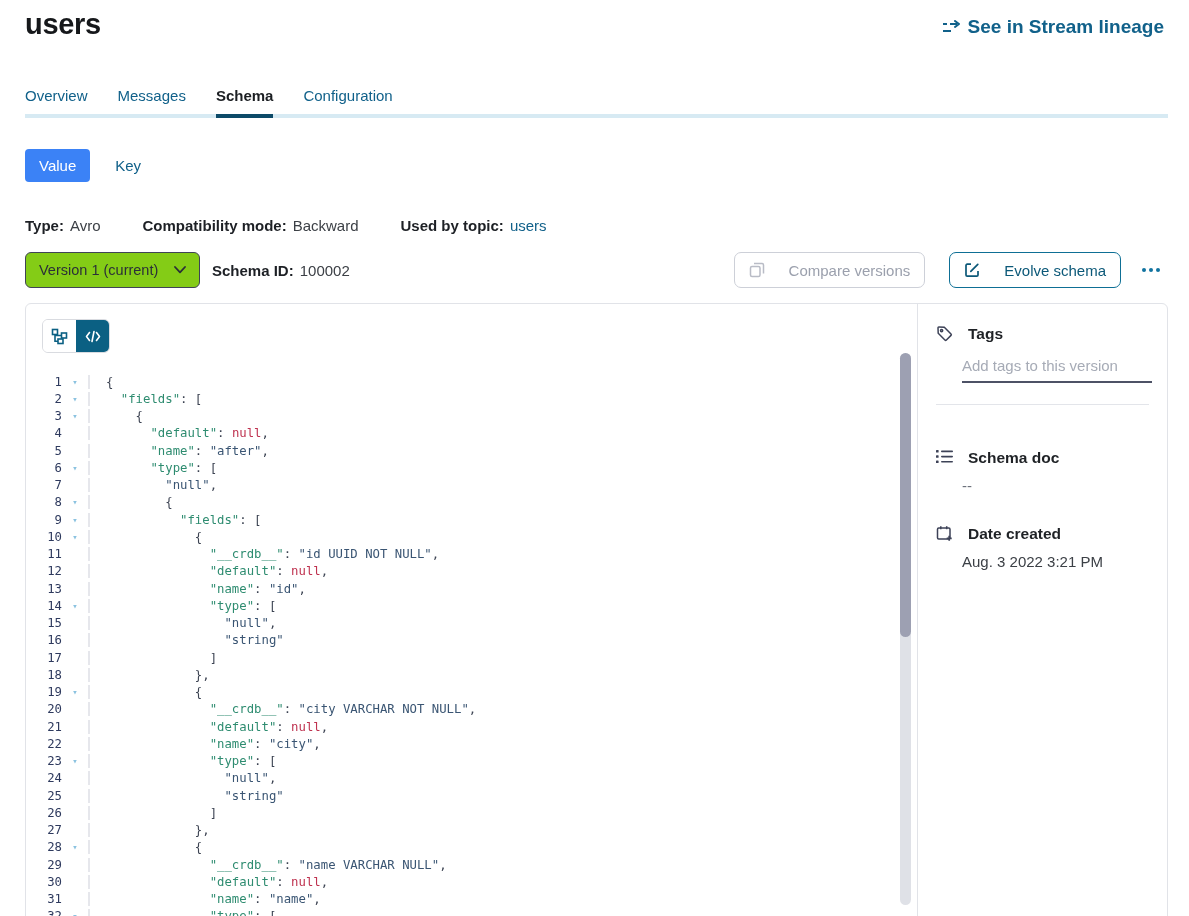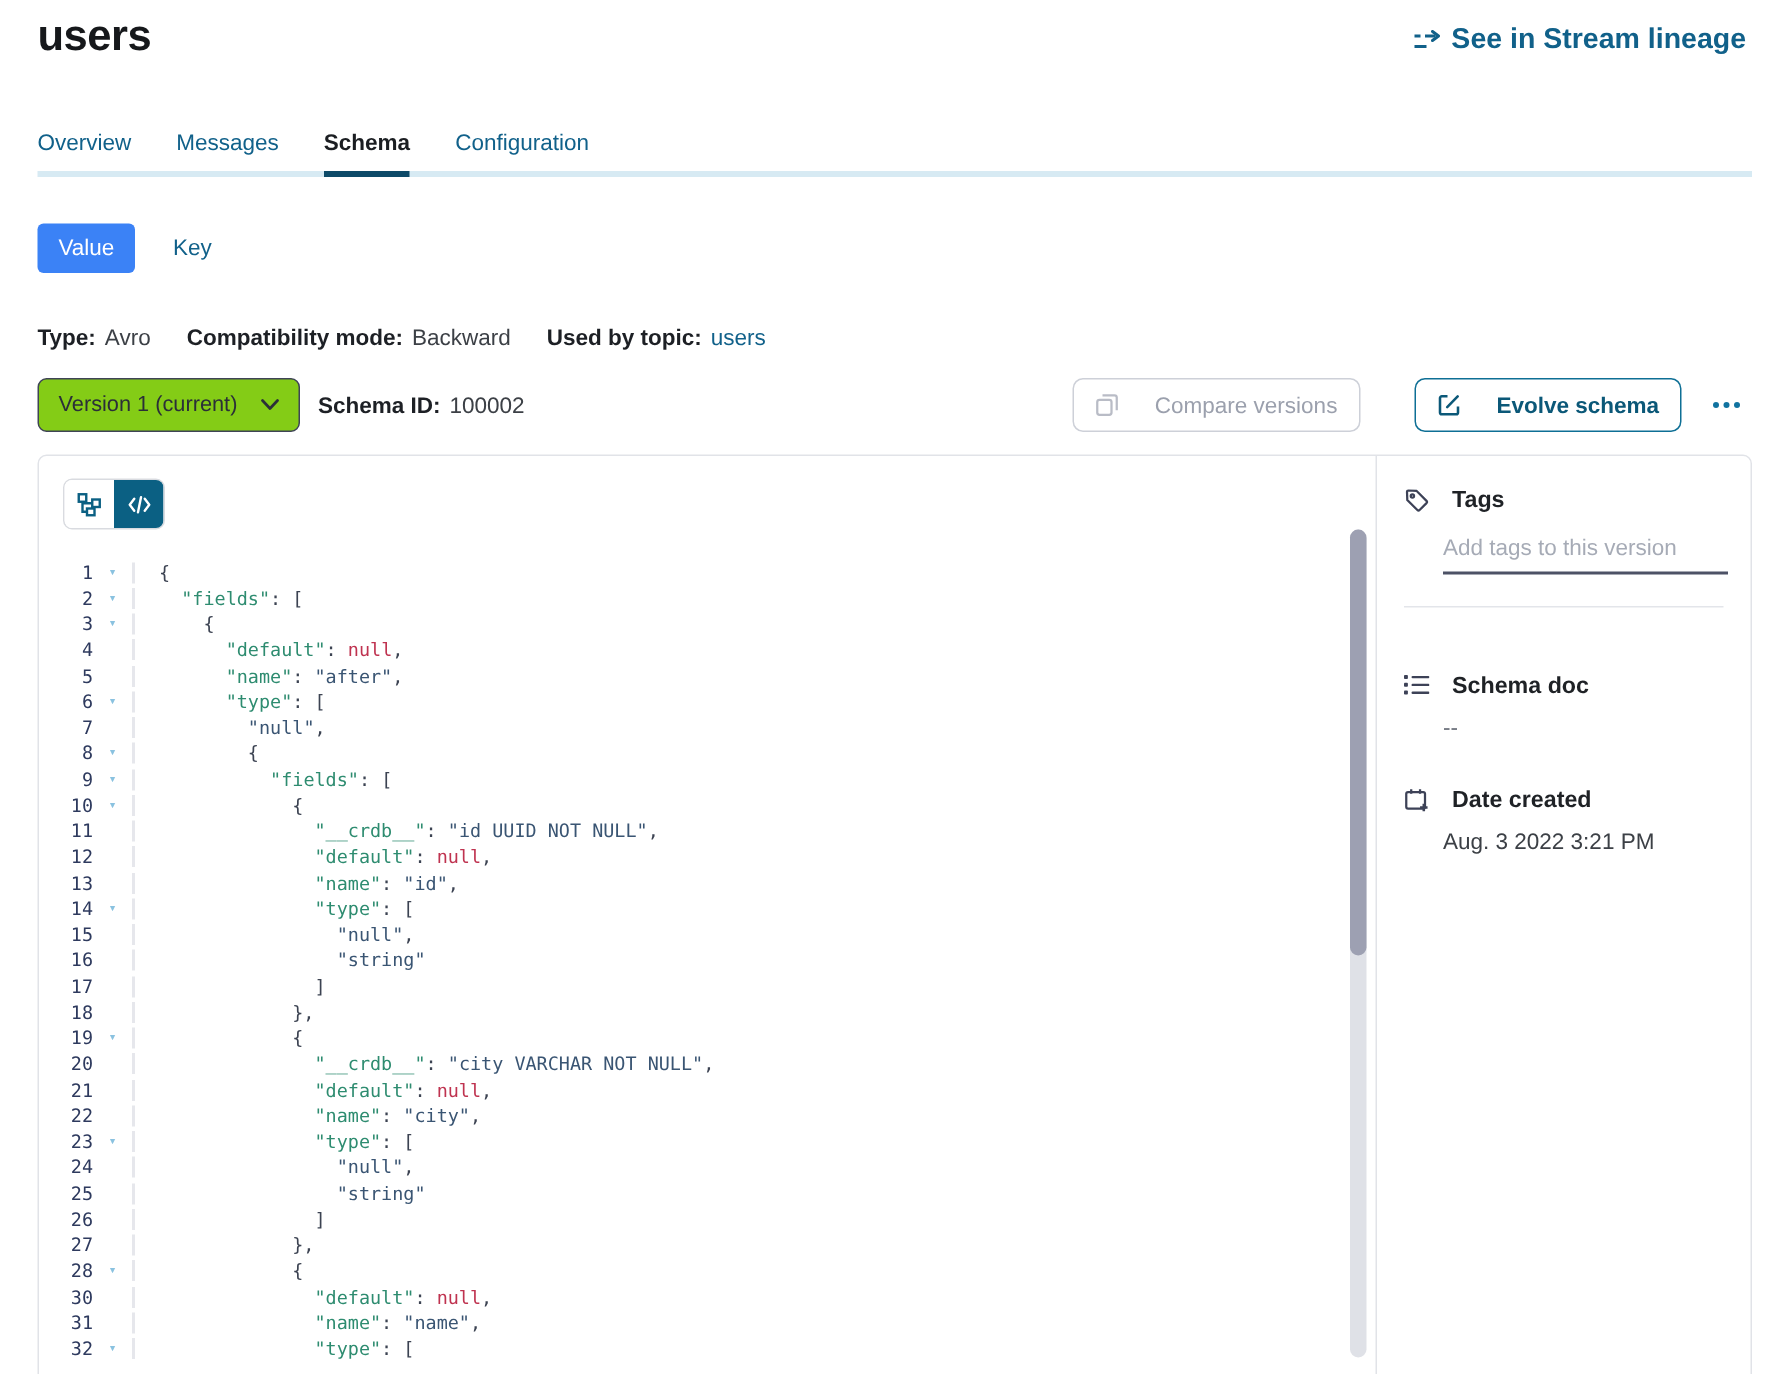--- a/index.html
+++ b/index.html
@@ -22,36 +22,36 @@
   .tab { position:relative; padding-bottom:14px; font-size:15px; font-weight:500; color:#11618a; cursor:pointer; }
   .tab.active { color:#1b1e22; font-weight:600; }
   .tab.active::after { content:""; position:absolute; left:0; right:0; bottom:0; height:4px; background:#0d4a68; z-index:2; }
 
   
   .vk-toggle { margin:31px 25px 0; display:flex; align-items:center; gap:25px; }
   .value-btn { background:#3b82f6; color:#fff; border:none; border-radius:4px; padding:8px 14px; font-size:15px; font-weight:500; font-family:inherit; cursor:pointer; }
   .key-btn { color:#11618a; font-size:15px; font-weight:500; cursor:pointer; }
 
   
-  .meta { margin:35px 25px 0; display:flex; gap:24px; font-size:15px; }
+  .meta { margin:35px 25px 0; display:flex; gap:42px; font-size:15px; }
   .meta .pair { display:flex; gap:6px; align-items:baseline; }
   .meta .lbl { font-weight:700; color:#1d2025; }
   .meta .val { color:#3c4046; }
   .meta .link { color:#11618a; cursor:pointer; }
 
   
   .version-row { margin:18px 25px 0; display:flex; align-items:center; }
   .select { width:175px; height:36px; border:1px solid #3f4456; border-radius:6px; display:flex; align-items:center; justify-content:space-between; padding:0 13px; font-size:14.5px; color:#2b2f38; cursor:pointer; background:#84cc16; }
   .schema-id { margin-left:12px; font-size:15px; display:flex; gap:6px; }
   .schema-id .lbl { font-weight:700; color:#1d2025; }
   .schema-id .val { color:#3c4046; }
   .spacer { flex:1; }
   .btn { height:36px; display:flex; align-items:center; gap:24px; padding:0 14px; border-radius:7px; font-size:15px; background:#fff; cursor:pointer; font-family:inherit; }
   .btn-disabled { border:1px solid #cdd0d8; color:#9ba0ad; font-weight:500; }
-  .btn-primary-outline { margin-left:36px; border:1px solid #0e6f95; color:#0b5878; font-weight:700; }
+  .btn-primary-outline { margin-left:24px; border:1px solid #0e6f95; color:#0b5878; font-weight:400; }
   .more-btn { margin-left:17px; display:flex; gap:3px; align-items:center; cursor:pointer; padding:4px; }
   .more-btn i { width:4px; height:4px; border-radius:50%; background:#1173a0; display:block; }
 
   
   .panel { position:absolute; left:25px; top:303px; width:1143px; height:660px; border:1px solid #e1e3e8; border-radius:6px; background:#fff; display:flex; overflow:hidden; }
   .editor-pane { width:892px; flex:none; border-right:1px solid #e1e3e8; position:relative; }
 
   .view-toggle { position:absolute; top:15px; left:16px; display:flex; border:1px solid #d9dbe0; border-radius:6px; overflow:hidden; }
   .vt-btn { width:33px; height:32px; display:flex; align-items:center; justify-content:center; cursor:pointer; background:#fff; }
   .vt-btn.active { background:#0b6083; }
@@ -330,20 +330,25 @@
           <span class="ln">27</span>
           <span class="fold"></span>
           <span class="codeln"><span class="tk-p">            },</span></span>
         </div>
         <div class="line">
           <span class="ln">28</span>
           <span class="fold">▾</span>
           <span class="codeln"><span class="tk-p">            {</span></span>
         </div>
         <div class="line">
+          <span class="ln">29</span>
+          <span class="fold"></span>
+          <span class="codeln"><span class="tk-p">              </span><span class="tk-k">"__crdb__"</span><span class="tk-p">: </span><span class="tk-s">"name VARCHAR NULL"</span><span class="tk-p">,</span></span>
+        </div>
+        <div class="line">
           <span class="ln">30</span>
           <span class="fold"></span>
           <span class="codeln"><span class="tk-p">              </span><span class="tk-k">"default"</span><span class="tk-p">: </span><span class="tk-n">null</span><span class="tk-p">,</span></span>
         </div>
         <div class="line">
           <span class="ln">31</span>
           <span class="fold"></span>
           <span class="codeln"><span class="tk-p">              </span><span class="tk-k">"name"</span><span class="tk-p">: </span><span class="tk-s">"name"</span><span class="tk-p">,</span></span>
         </div>
         <div class="line">

